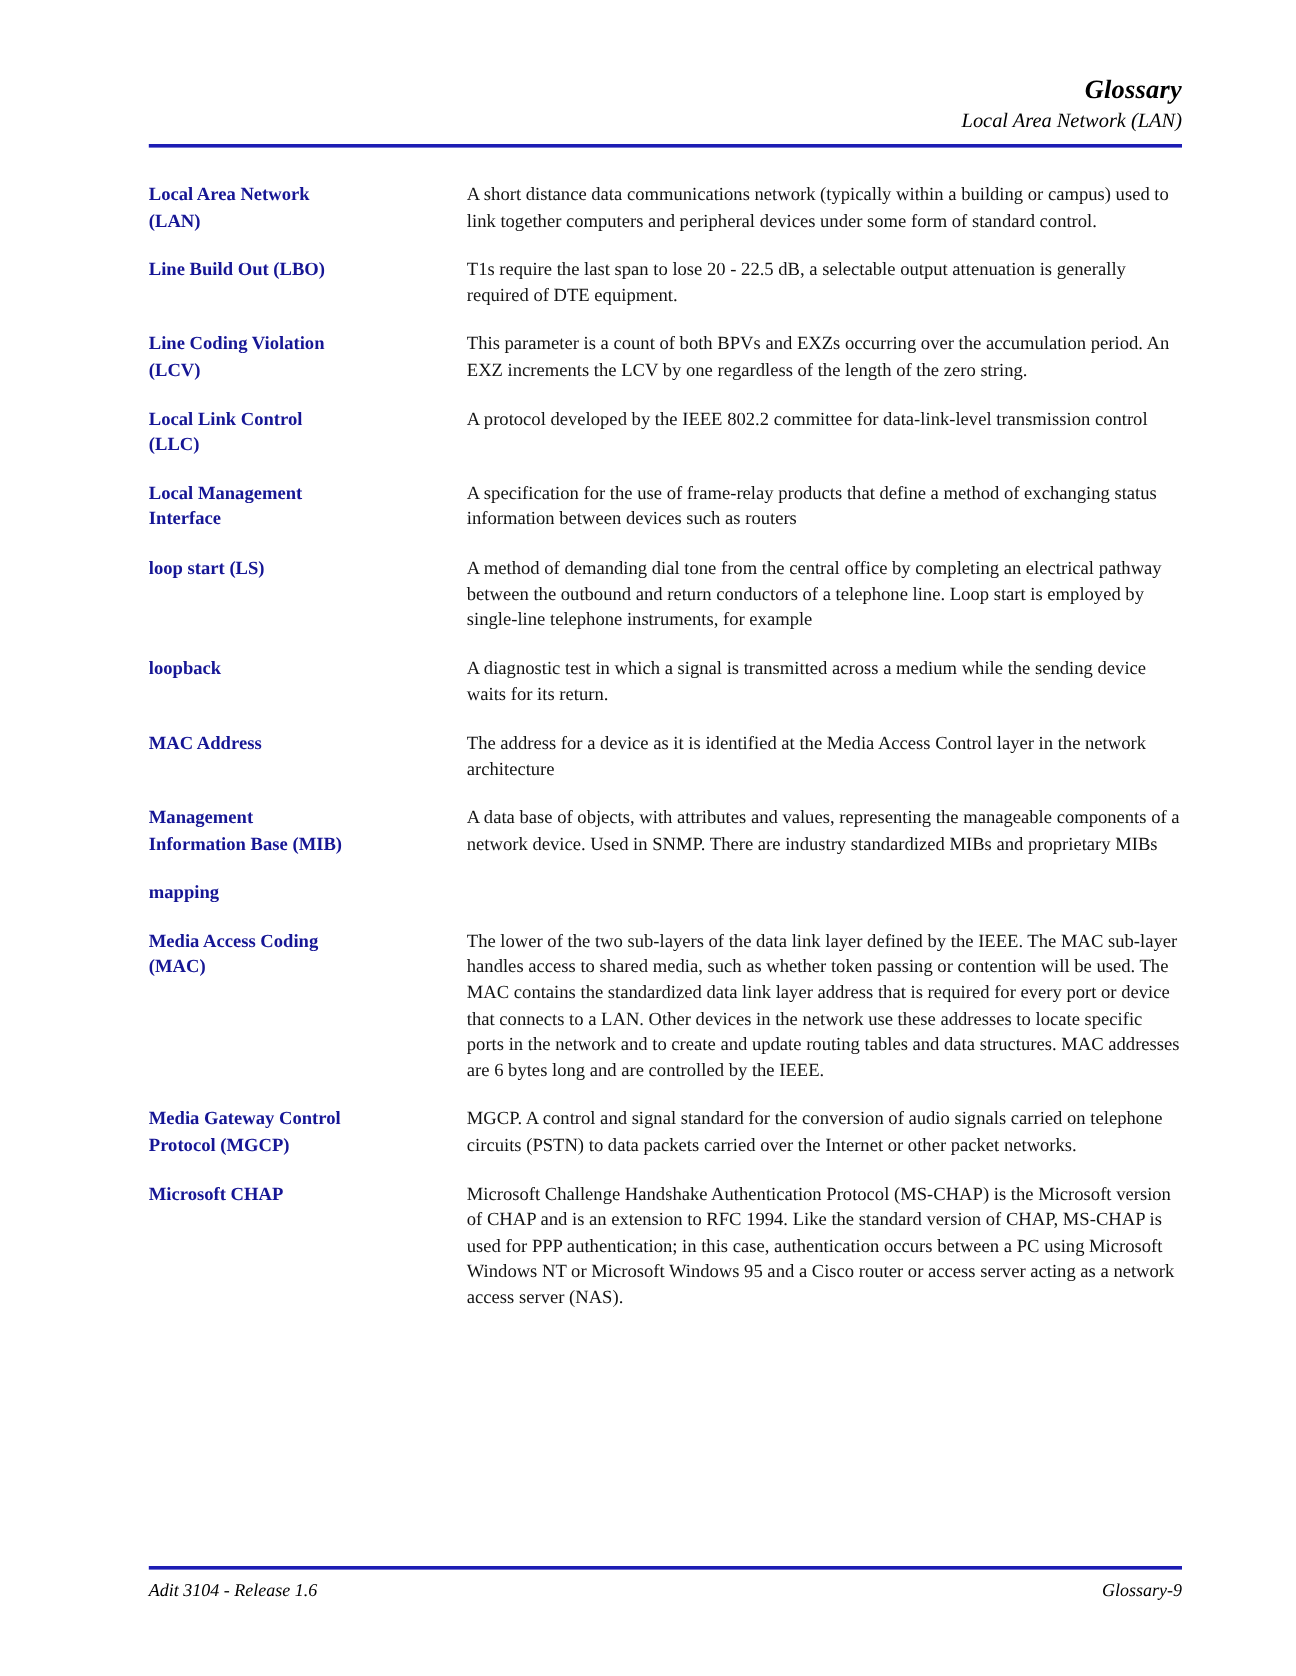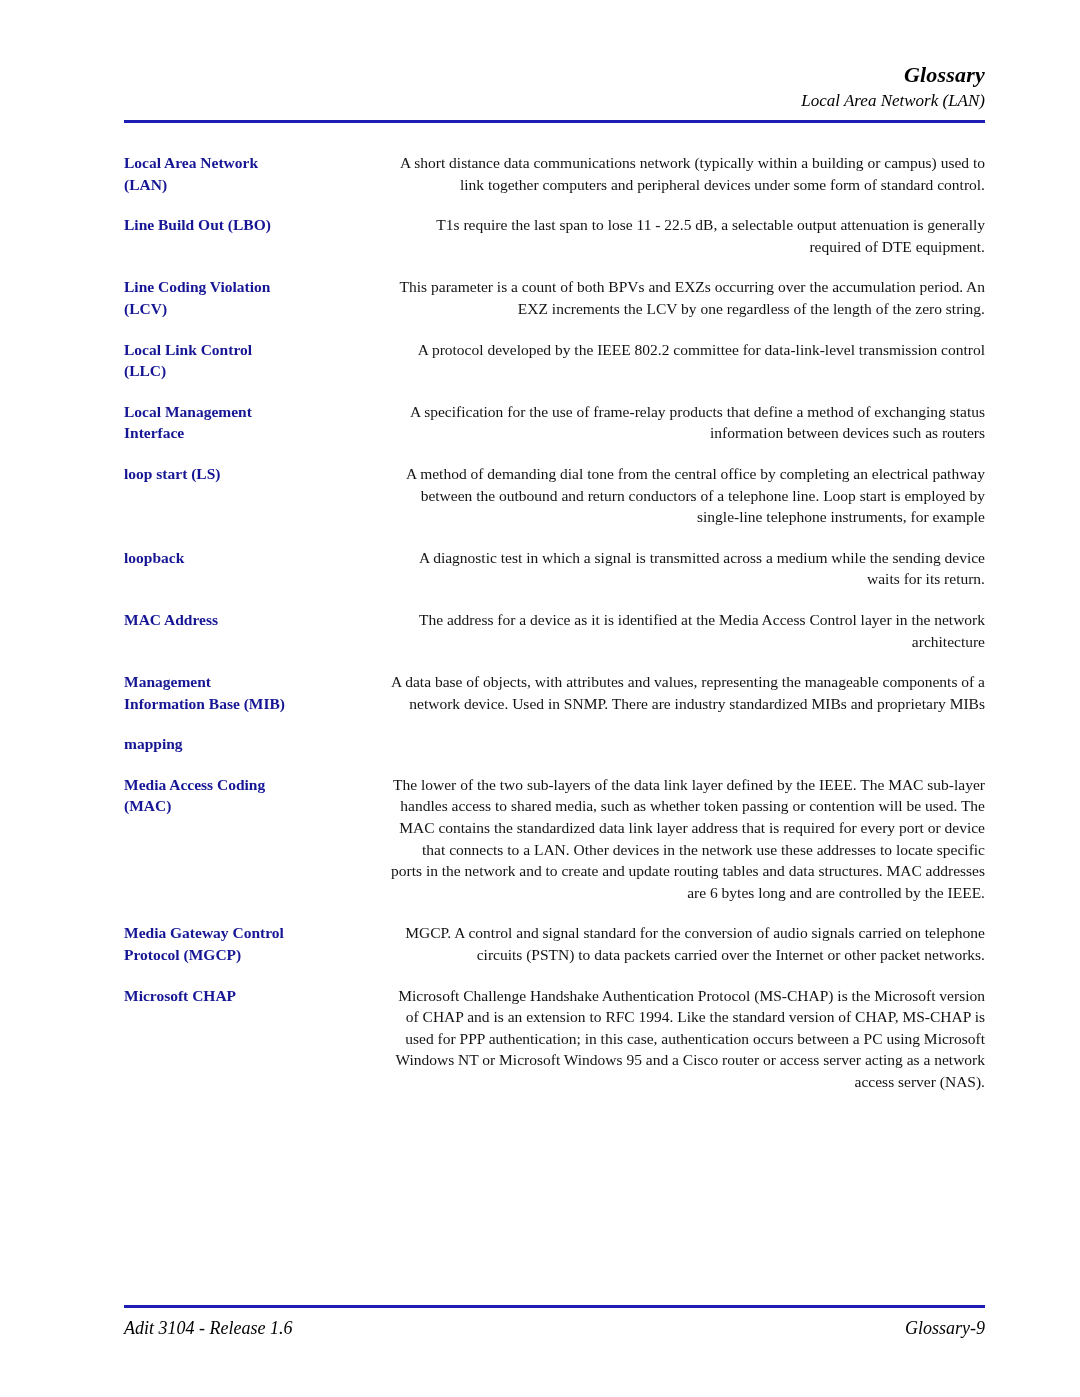--- a/index.html
+++ b/index.html
@@ -79,35 +79,35 @@
     color: #161695;
     line-height: 21.6px;
     padding-top: 0px;
     white-space: pre-line;
   }
   .entry-def {
     flex: 1 1 auto;
     font-size: 15.5px;
     line-height: 21.6px;
     color: #131313;
-    text-align: right;
+    text-align: left;
     padding-top: 0px;
   }
 
   
   .footer {
     position: absolute;
     left: 124px;
     top: 1318px;
     width: 861px;
     display: flex;
     justify-content: space-between;
     align-items: baseline;
     font-style: italic;
-    font-size: 18px;
+    font-size: 15px;
     color: #000000;
   }
   .footer-left { text-align: left; }
   .footer-right { text-align: left; }
 </style>
 </head>
 <body>
 
 <div class="page">
 
@@ -119,21 +119,21 @@
   <div class="rule rule-top"></div>
 
   <div class="glossary">
       <div class="entry">
         <div class="entry-term">Local Area Network
 (LAN)</div>
         <div class="entry-def">A short distance data communications network (typically within a building or campus) used to link together computers and peripheral devices under some form of standard control.</div>
       </div>
       <div class="entry">
         <div class="entry-term">Line Build Out (LBO)</div>
-        <div class="entry-def">T1s require the last span to lose 11 - 22.5 dB, a selectable output attenuation is generally required of DTE equipment.</div>
+        <div class="entry-def">T1s require the last span to lose 20 - 22.5 dB, a selectable output attenuation is generally required of DTE equipment.</div>
       </div>
       <div class="entry">
         <div class="entry-term">Line Coding Violation
 (LCV)</div>
         <div class="entry-def">This parameter is a count of both BPVs and EXZs occurring over the accumulation period. An EXZ increments the LCV by one regardless of the length of the zero string.</div>
       </div>
       <div class="entry">
         <div class="entry-term">Local Link Control
 (LLC)</div>
         <div class="entry-def">A protocol developed by the IEEE 802.2 committee for data-link-level transmission control</div>

